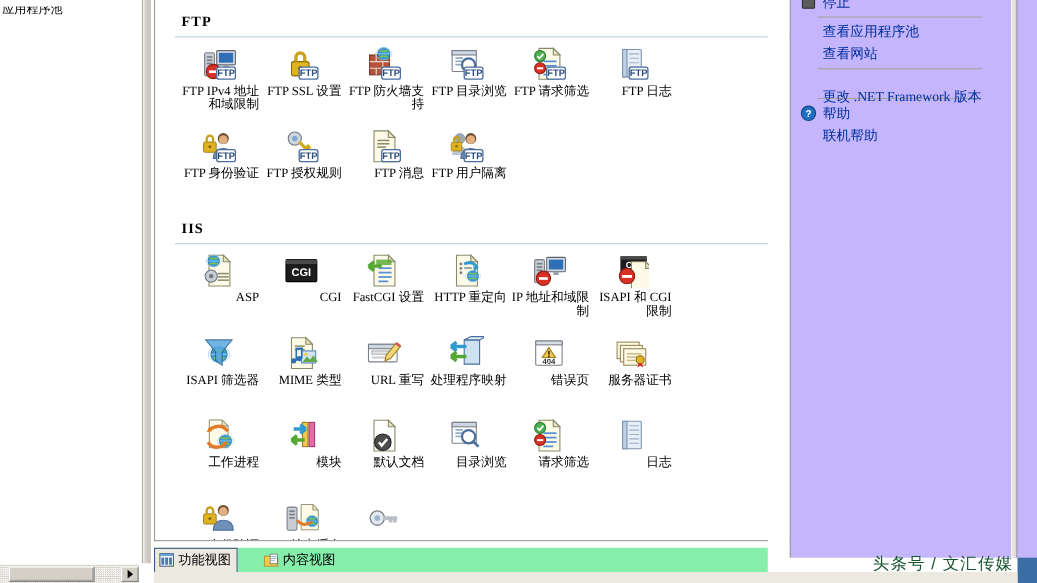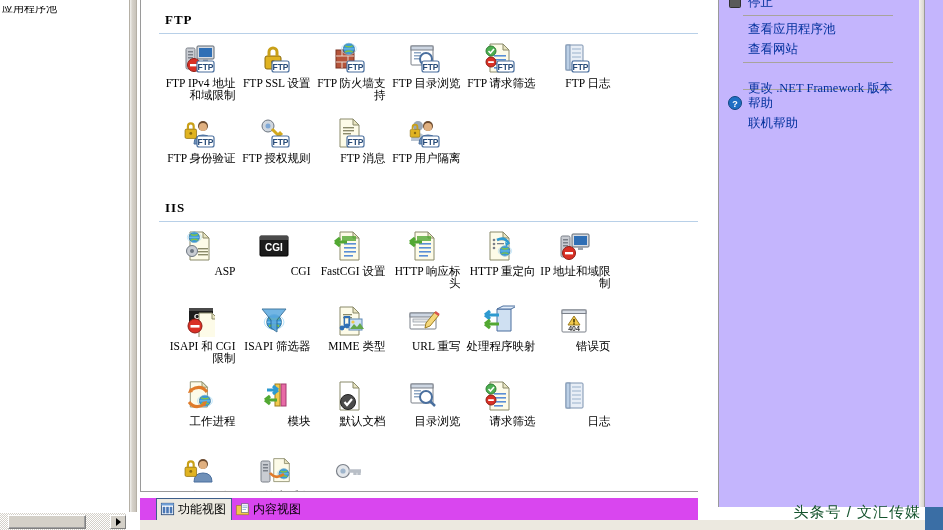--- a/index.html
+++ b/index.html
@@ -141,25 +141,25 @@
     text-align: right;
     line-height: 12px;
     width: 74px;
     word-break: break-all;
   }
 
   
   #tab-strip {
     position: absolute; left: 140px; top: 498px;
     width: 558px; height: 22px;
-    background: #d946ef;
+    background: #86efac;
     display: flex;
     align-items: center;
-    gap: 0;
-    padding-left: 16px;
+    gap: 20px;
+    padding-left: 0;
   }
   .view-tab {
     display: flex; align-items: center; gap: 3px;
     padding: 2px 5px 2px 3px;
     font-size: 12px;
     color: #000;
     cursor: default;
   }
   .view-tab.active {
     border: 1px solid #3f5e8c;
@@ -498,35 +498,20 @@
                 </g>
                 <path d="M2 12 h12 M2 12 l5-4 M2 12 l5 4" stroke="#52a832" stroke-width="3" fill="none"></path>
                 <rect x="9" y="6" width="14" height="5" fill="#52a832" opacity="0.8"></rect>
               </svg></div>
             <div class="tile-label">FastCGI 设置</div>
           </div>
           <div class="tile">
             <div class="tile-icon"><svg viewBox="0 0 32 32" width="32" height="32" xmlns="http://www.w3.org/2000/svg">
                 <path d="M7 2 h13 l6 6 v22 h-19 z" fill="#fdfbe8" stroke="#8a8a6a" stroke-width="1"></path>
                 <path d="M20 2 l6 6 h-6 z" fill="#e8e4c0" stroke="#8a8a6a" stroke-width="1"></path>
-                <g fill="#5a8fd6">
-                  <rect x="11" y="13" width="12" height="1.6"></rect>
-                  <rect x="11" y="17" width="12" height="1.6"></rect>
-                  <rect x="11" y="21" width="12" height="1.6"></rect>
-                  <rect x="11" y="25" width="9" height="1.6"></rect>
-                </g>
-                <path d="M2 12 h12 M2 12 l5-4 M2 12 l5 4" stroke="#52a832" stroke-width="3" fill="none"></path>
-                <rect x="9" y="6" width="14" height="5" fill="#52a832" opacity="0.8"></rect>
-              </svg></div>
-            <div class="tile-label">HTTP 响应标头</div>
-          </div>
-          <div class="tile">
-            <div class="tile-icon"><svg viewBox="0 0 32 32" width="32" height="32" xmlns="http://www.w3.org/2000/svg">
-                <path d="M7 2 h13 l6 6 v22 h-19 z" fill="#fdfbe8" stroke="#8a8a6a" stroke-width="1"></path>
-                <path d="M20 2 l6 6 h-6 z" fill="#e8e4c0" stroke="#8a8a6a" stroke-width="1"></path>
                 <g fill="#7b8089">
                   <circle cx="11" cy="10" r="1.3"></circle>
                   <circle cx="11" cy="14" r="1.3"></circle>
                   <circle cx="11" cy="18" r="1.3"></circle>
                   <rect x="14" y="9" width="7" height="1.3"></rect>
                   <rect x="14" y="13" width="7" height="1.3"></rect>
                 </g>
                 <g transform="translate(13,12) scale(0.56)">
                   <g>
                     <circle cx="16" cy="16" r="9" fill="#3a9ad9" stroke="#1f5f8a" stroke-width="1"></circle>
@@ -630,20 +615,37 @@
           <div class="tile">
             <div class="tile-icon"><svg viewBox="0 0 32 32" width="32" height="32" xmlns="http://www.w3.org/2000/svg">
                 <rect x="4" y="5" width="24" height="22" rx="1" fill="#ffffff" stroke="#7b8089" stroke-width="1"></rect>
                 <rect x="4" y="5" width="24" height="3.5" fill="#d7dde5" stroke="#7b8089" stroke-width="1"></rect>
                 <path d="M16 11 l6 9 h-12 z" fill="#f2c94c" stroke="#9c7c20" stroke-width="1"></path>
                 <rect x="15.2" y="14" width="1.6" height="3.5" fill="#4a3a00"></rect>
                 <rect x="15.2" y="18.3" width="1.6" height="1.4" fill="#4a3a00"></rect>
                 <text x="16" y="26" font-family="Liberation Sans,sans-serif" font-size="7" font-weight="bold" fill="#333" text-anchor="middle">404</text>
               </svg></div>
             <div class="tile-label">错误页</div>
+          </div>
+          <div class="tile">
+            <div class="tile-icon"><svg viewBox="0 0 32 32" width="32" height="32" xmlns="http://www.w3.org/2000/svg">
+                <g stroke="#9c8a5a" stroke-width="1" fill="#fdf8e4">
+                  <rect x="3" y="6" width="20" height="15"></rect>
+                  <rect x="6" y="9" width="20" height="15"></rect>
+                  <rect x="9" y="12" width="20" height="15"></rect>
+                </g>
+                <g fill="#c8b882">
+                  <rect x="12" y="16" width="13" height="1.3"></rect>
+                  <rect x="12" y="19" width="13" height="1.3"></rect>
+                  <rect x="12" y="22" width="8" height="1.3"></rect>
+                </g>
+                <circle cx="24" cy="22" r="3.6" fill="#e0b321" stroke="#8a6b10" stroke-width="1"></circle>
+                <path d="M22.5 25 l-1 4 l2.5-1.6 l2.5 1.6 l-1-4" fill="#d93025"></path>
+              </svg></div>
+            <div class="tile-label">服务器证书</div>
           </div>
           <div class="tile">
             <div class="tile-icon"><svg viewBox="0 0 32 32" width="32" height="32" xmlns="http://www.w3.org/2000/svg">
                 <g transform="translate(1,0) scale(0.9)">
                   <path d="M7 2 h13 l6 6 v22 h-19 z" fill="#fdfbe8" stroke="#8a8a6a" stroke-width="1"></path>
                   <path d="M20 2 l6 6 h-6 z" fill="#e8e4c0" stroke="#8a8a6a" stroke-width="1"></path>
                 </g>
                 <g transform="translate(12,11) scale(0.62)">
                   <g>
                     <circle cx="16" cy="16" r="9" fill="#3a9ad9" stroke="#1f5f8a" stroke-width="1"></circle>

